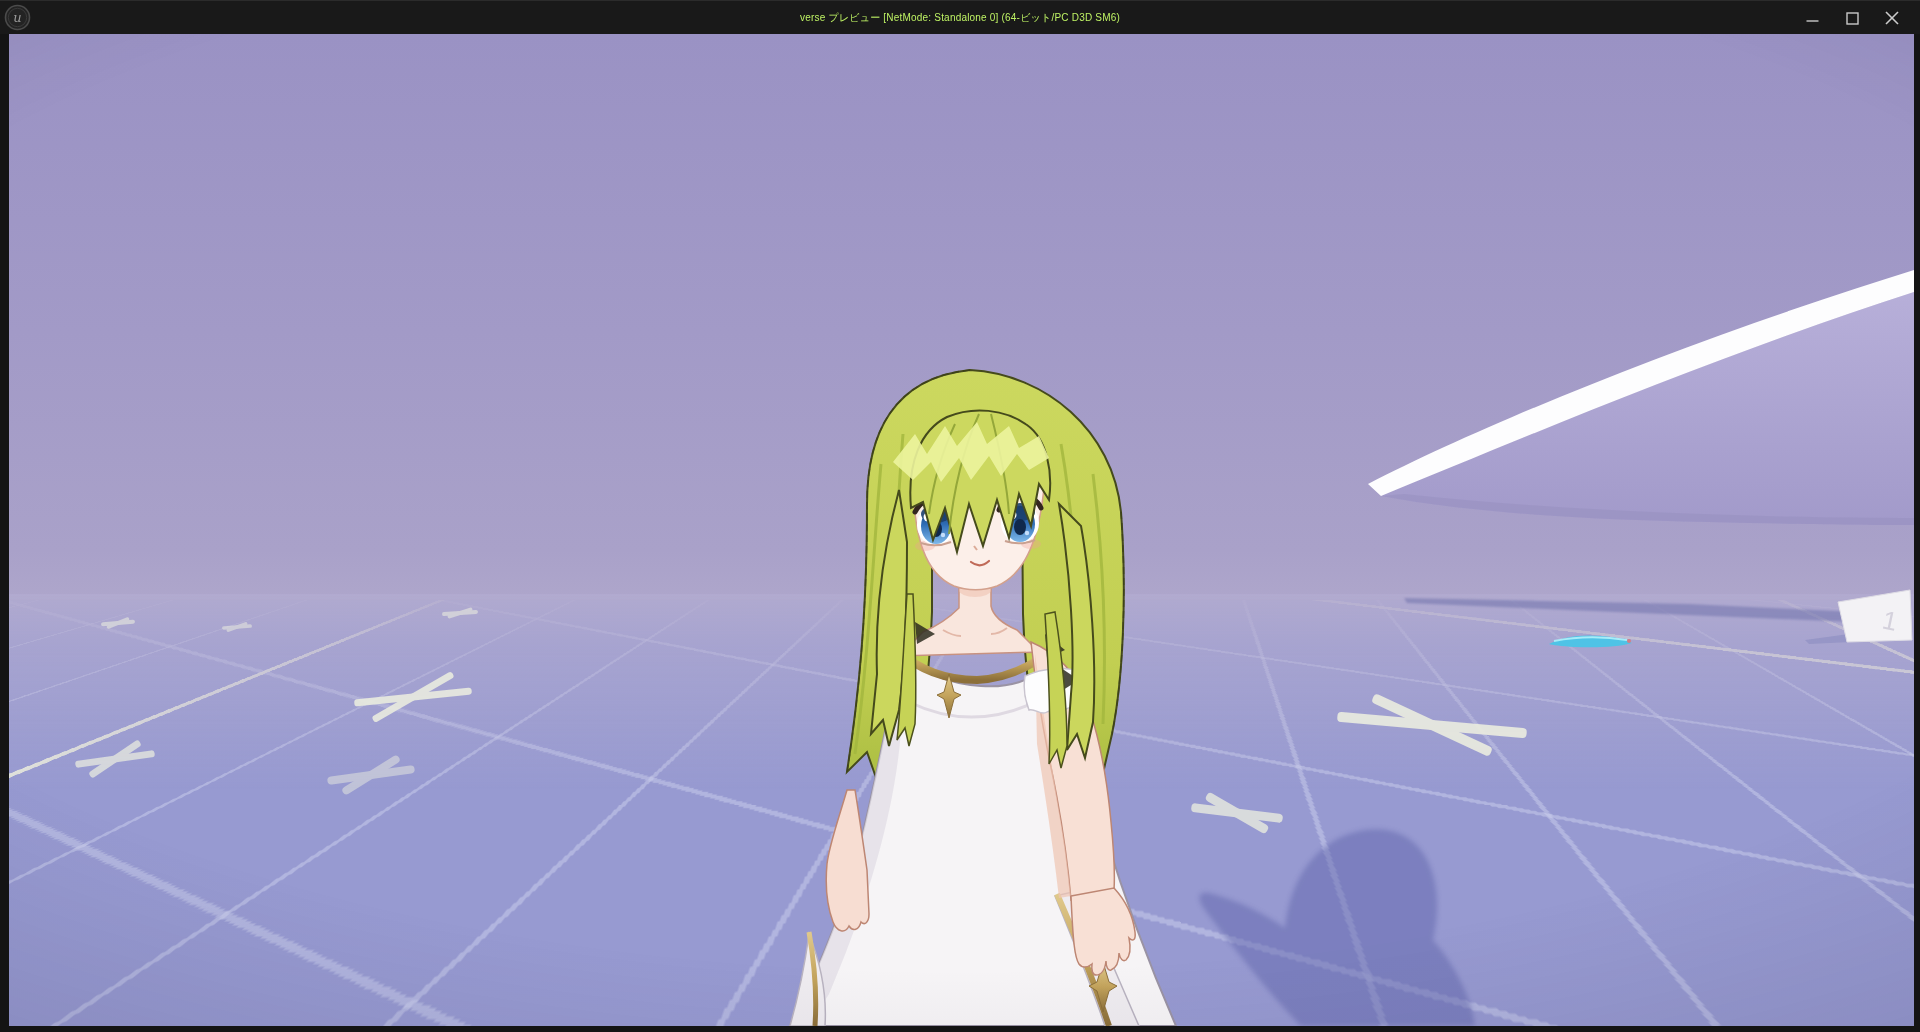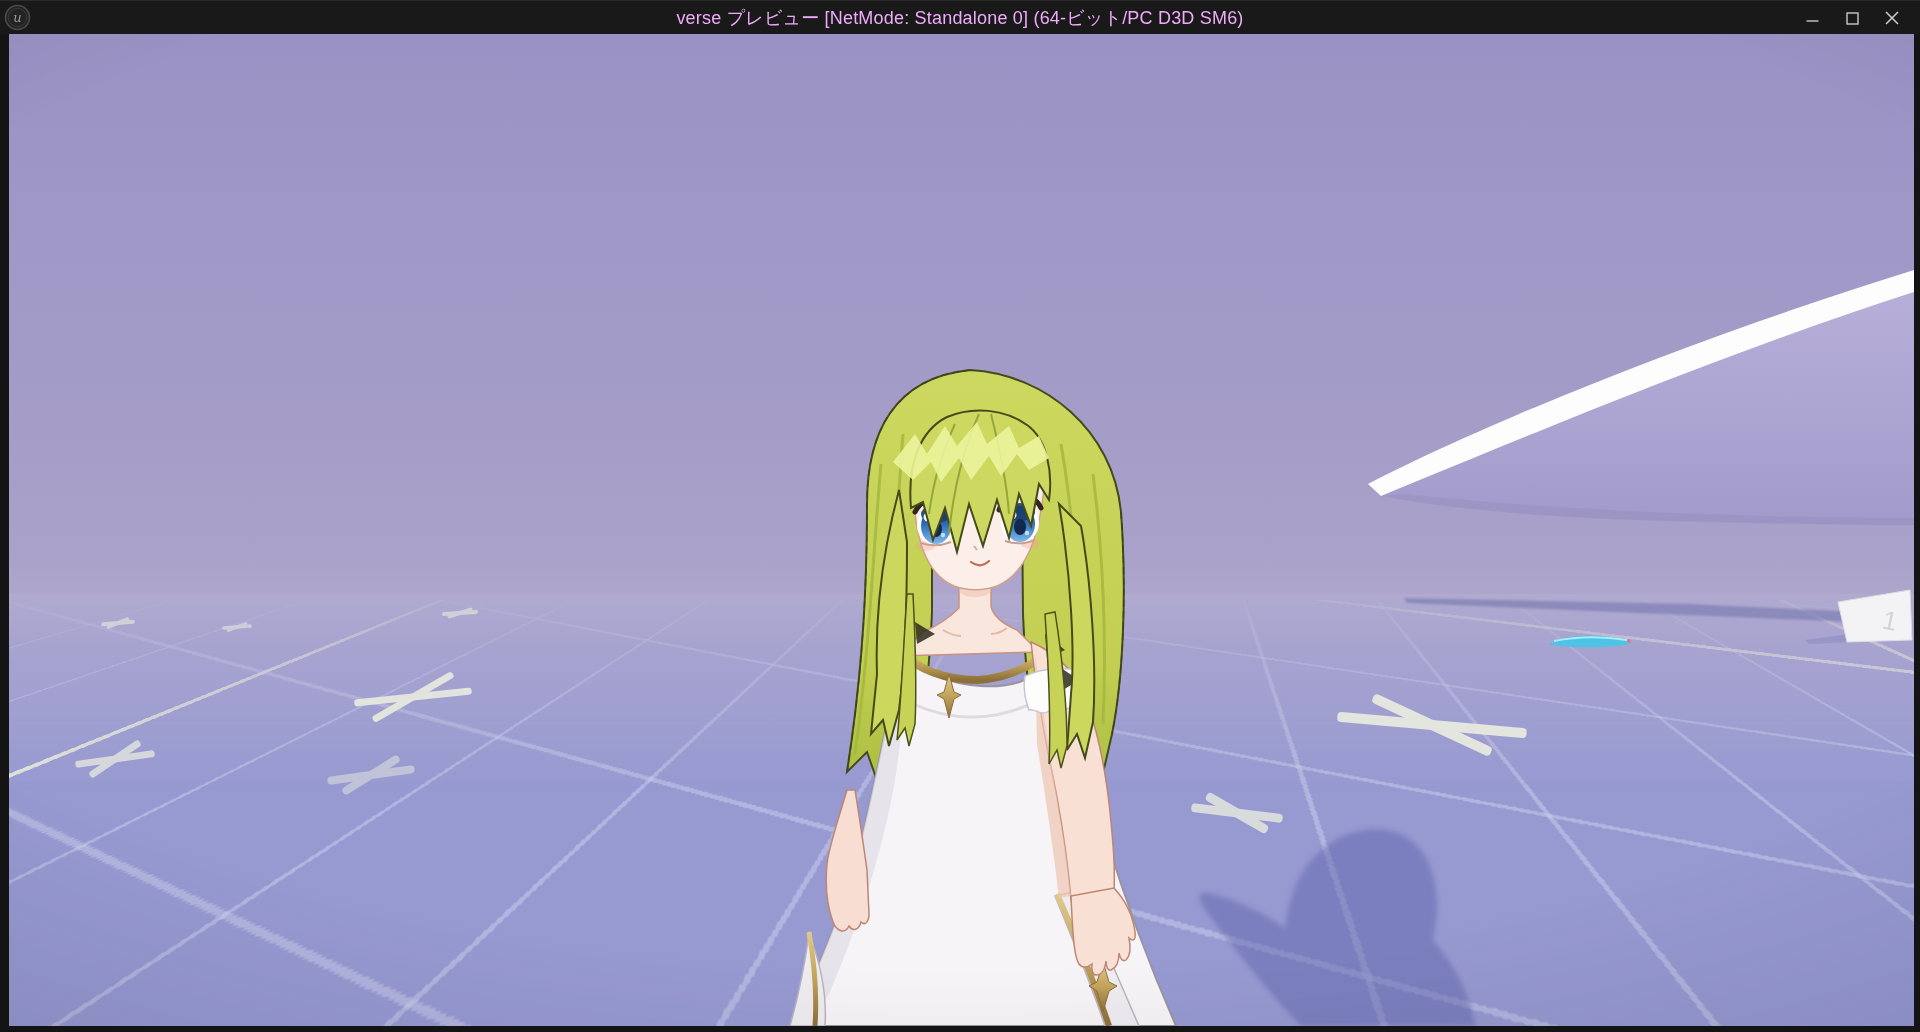--- a/index.html
+++ b/index.html
@@ -4,21 +4,21 @@
 <style>
   html,body{margin:0;padding:0;width:1920px;height:1032px;background:#141414;overflow:hidden;
             font-family:"Liberation Sans","DejaVu Sans",sans-serif;}
   .stage{position:absolute;inset:0;width:1920px;height:1032px;}
 
   
   .titlebar{position:absolute;top:0;left:0;right:0;height:34px;background:#191919;
             border-top:1px solid #2b2b2b;box-sizing:border-box;}
   .logo{position:absolute;left:4px;top:3px;width:27px;height:27px;}
   .title-text{position:absolute;left:0;right:0;top:0;height:34px;line-height:34px;
-              text-align:center;color:#f0abfc;font-size:18px;letter-spacing:.2px;}
+              text-align:center;color:#bef264;font-size:10px;letter-spacing:.2px;}
   .win-controls{position:absolute;right:8px;top:0;height:34px;display:flex;align-items:center;}
   .win-btn{width:40px;height:34px;display:flex;align-items:center;justify-content:center;
            background:transparent;border:0;padding:0;cursor:default;}
 
   
   .scene{position:absolute;left:9px;top:34px;right:6px;bottom:6px;overflow:hidden;
          background:linear-gradient(180deg,#9a92c4 0%,#a29ac7 30%,#a9a1c9 52%,#aea6cb 57%,#b1a9cc 60%);}
   .floor{position:absolute;left:50%;top:566px;width:6400px;height:3600px;margin-left:-3200px;
          transform-origin:50% 0;transform:perspective(540px) rotateX(62deg);
          background-color:#979ad1;

